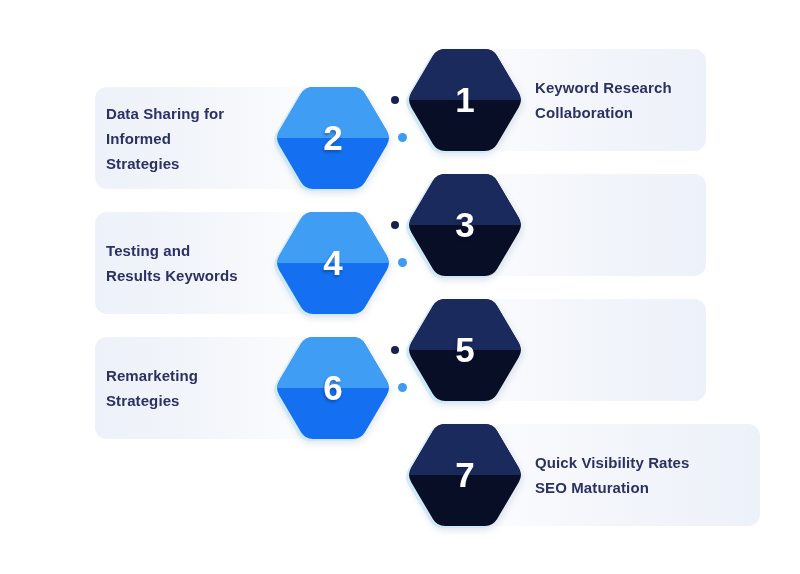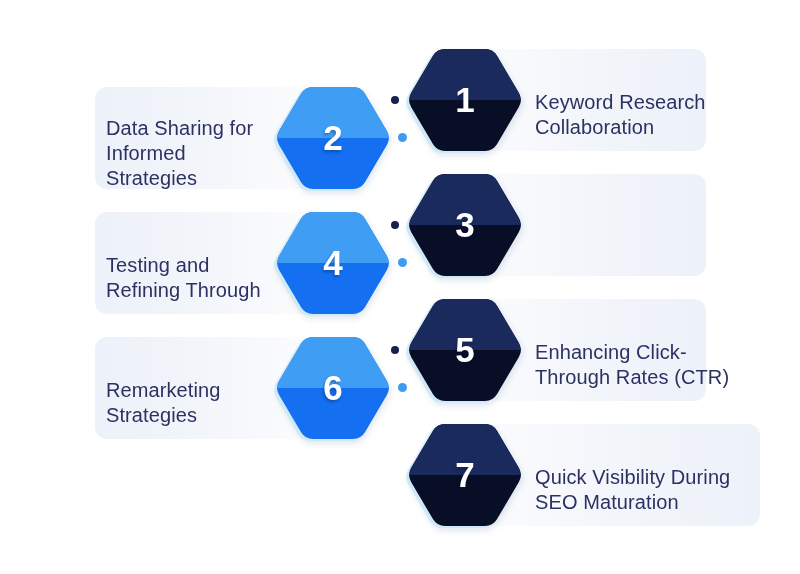--- a/index.html
+++ b/index.html
@@ -29,22 +29,22 @@
   .num{
     position:absolute;top:0;width:120px;height:106px;
     display:flex;align-items:center;justify-content:center;
     font-size:35px;font-weight:700;color:#ffffff;
     text-shadow:-1px 2px 3px rgba(8,20,60,0.35);
   }
   .right .num{left:405px}
   .left  .num{left:273px}
 
   .label{
-    position:absolute;top:15px;height:106px;display:flex;align-items:center;
-    white-space:pre-line;font-size:20px;line-height:25px;font-weight:400;
+    position:absolute;top:0;height:106px;display:flex;align-items:center;
+    white-space:pre-line;font-size:15px;line-height:25px;font-weight:700;
     color:#2b3263;letter-spacing:0.1px;
   }
   .right .label{left:535px;width:250px;}
   .left  .label{left:106px;width:190px;}
 
   .dot{position:absolute;border-radius:50%;}
   .dot-dark{width:8px;height:8px;left:391px;background:#15224e;}
   .dot-light{width:9px;height:9px;left:398px;background:#3f9bef;}
   .p1.dot-dark{top:96px}.p1.dot-light{top:133px}
   .p2.dot-dark{top:221px}.p2.dot-light{top:258px}
@@ -92,33 +92,31 @@
 
   <div class="item left light row4">
     <div class="band"></div>
     <svg class="hex" viewBox="0 0 120 106" aria-hidden="true">
       <path class="rim" transform="translate(-3,2)" d="M 40 2 L 80 2 Q 88 2 92.1 8.9 L 113.9 46.1 Q 118 53 113.9 59.9 L 92.1 97.1 Q 88 104 80 104 L 40 104 Q 32 104 27.9 97.1 L 6.1 59.9 Q 2 53 6.1 46.1 L 27.9 8.9 Q 32 2 40 2 Z"></path>
       <path class="hex-bottom" d="M 40 2 L 80 2 Q 88 2 92.1 8.9 L 113.9 46.1 Q 118 53 113.9 59.9 L 92.1 97.1 Q 88 104 80 104 L 40 104 Q 32 104 27.9 97.1 L 6.1 59.9 Q 2 53 6.1 46.1 L 27.9 8.9 Q 32 2 40 2 Z"></path>
       <path class="hex-top" d="M 4.1 53 L 6.1 46.1 L 27.9 8.9 Q 32 2 40 2 L 80 2 Q 88 2 92.1 8.9 L 113.9 46.1 L 115.9 53 Z"></path>
     </svg>
     <div class="num">4</div>
     <div class="label">Testing and
-Refining Through</div>
+Results Keywords</div>
   </div>
 
   <div class="item right dark row5">
     <div class="band"></div>
     <svg class="hex" viewBox="0 0 120 106" aria-hidden="true">
       <path class="rim" transform="translate(-3,2)" d="M 40 2 L 80 2 Q 88 2 92.1 8.9 L 113.9 46.1 Q 118 53 113.9 59.9 L 92.1 97.1 Q 88 104 80 104 L 40 104 Q 32 104 27.9 97.1 L 6.1 59.9 Q 2 53 6.1 46.1 L 27.9 8.9 Q 32 2 40 2 Z"></path>
       <path class="hex-bottom" d="M 40 2 L 80 2 Q 88 2 92.1 8.9 L 113.9 46.1 Q 118 53 113.9 59.9 L 92.1 97.1 Q 88 104 80 104 L 40 104 Q 32 104 27.9 97.1 L 6.1 59.9 Q 2 53 6.1 46.1 L 27.9 8.9 Q 32 2 40 2 Z"></path>
       <path class="hex-top" d="M 4.1 53 L 6.1 46.1 L 27.9 8.9 Q 32 2 40 2 L 80 2 Q 88 2 92.1 8.9 L 113.9 46.1 L 115.9 53 Z"></path>
     </svg>
     <div class="num">5</div>
-    <div class="label">Enhancing Click-
-Through Rates (CTR)</div>
   </div>
 
   <div class="item left light row6">
     <div class="band"></div>
     <svg class="hex" viewBox="0 0 120 106" aria-hidden="true">
       <path class="rim" transform="translate(-3,2)" d="M 40 2 L 80 2 Q 88 2 92.1 8.9 L 113.9 46.1 Q 118 53 113.9 59.9 L 92.1 97.1 Q 88 104 80 104 L 40 104 Q 32 104 27.9 97.1 L 6.1 59.9 Q 2 53 6.1 46.1 L 27.9 8.9 Q 32 2 40 2 Z"></path>
       <path class="hex-bottom" d="M 40 2 L 80 2 Q 88 2 92.1 8.9 L 113.9 46.1 Q 118 53 113.9 59.9 L 92.1 97.1 Q 88 104 80 104 L 40 104 Q 32 104 27.9 97.1 L 6.1 59.9 Q 2 53 6.1 46.1 L 27.9 8.9 Q 32 2 40 2 Z"></path>
       <path class="hex-top" d="M 4.1 53 L 6.1 46.1 L 27.9 8.9 Q 32 2 40 2 L 80 2 Q 88 2 92.1 8.9 L 113.9 46.1 L 115.9 53 Z"></path>
     </svg>
     <div class="num">6</div>
@@ -127,21 +125,21 @@
   </div>
 
   <div class="item right dark row7">
     <div class="band"></div>
     <svg class="hex" viewBox="0 0 120 106" aria-hidden="true">
       <path class="rim" transform="translate(-3,2)" d="M 40 2 L 80 2 Q 88 2 92.1 8.9 L 113.9 46.1 Q 118 53 113.9 59.9 L 92.1 97.1 Q 88 104 80 104 L 40 104 Q 32 104 27.9 97.1 L 6.1 59.9 Q 2 53 6.1 46.1 L 27.9 8.9 Q 32 2 40 2 Z"></path>
       <path class="hex-bottom" d="M 40 2 L 80 2 Q 88 2 92.1 8.9 L 113.9 46.1 Q 118 53 113.9 59.9 L 92.1 97.1 Q 88 104 80 104 L 40 104 Q 32 104 27.9 97.1 L 6.1 59.9 Q 2 53 6.1 46.1 L 27.9 8.9 Q 32 2 40 2 Z"></path>
       <path class="hex-top" d="M 4.1 53 L 6.1 46.1 L 27.9 8.9 Q 32 2 40 2 L 80 2 Q 88 2 92.1 8.9 L 113.9 46.1 L 115.9 53 Z"></path>
     </svg>
     <div class="num">7</div>
-    <div class="label">Quick Visibility During
+    <div class="label">Quick Visibility Rates
 SEO Maturation</div>
   </div>
 
   <div class="dot dot-dark p1"></div>
   <div class="dot dot-light p1"></div>
   <div class="dot dot-dark p2"></div>
   <div class="dot dot-light p2"></div>
   <div class="dot dot-dark p3"></div>
   <div class="dot dot-light p3"></div>
 

